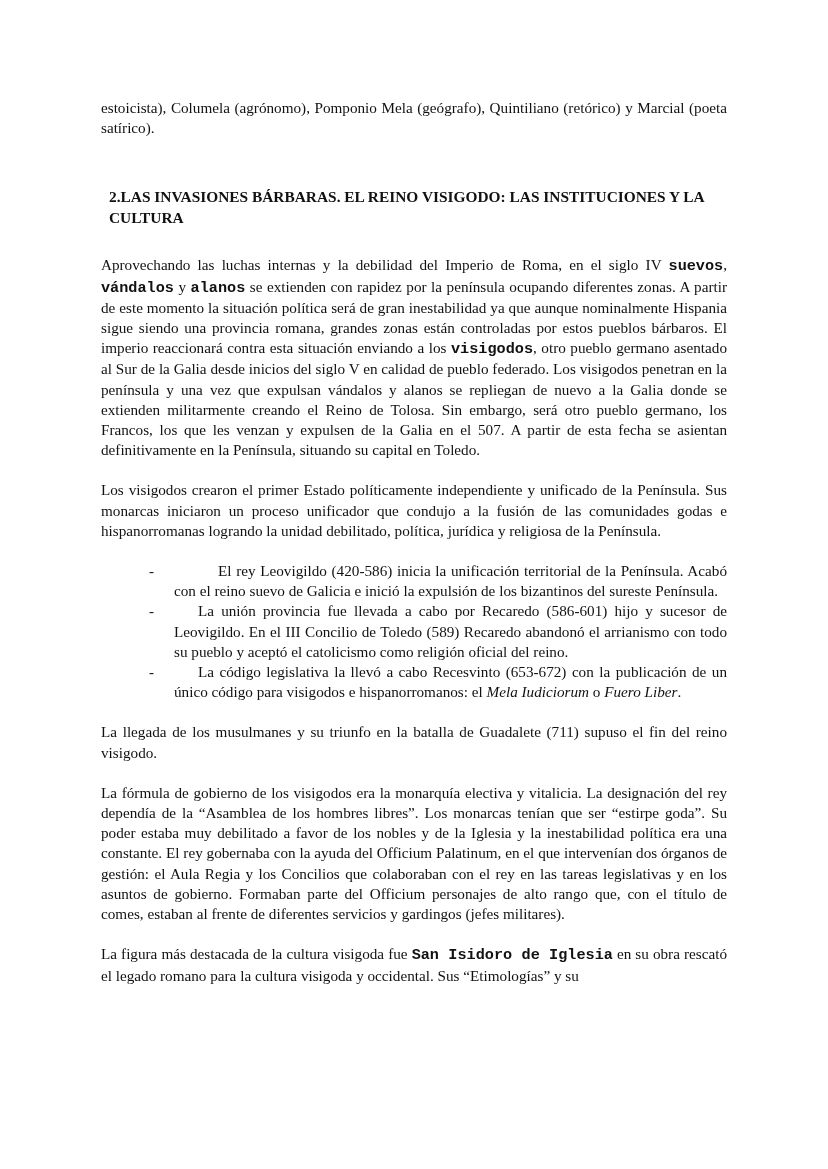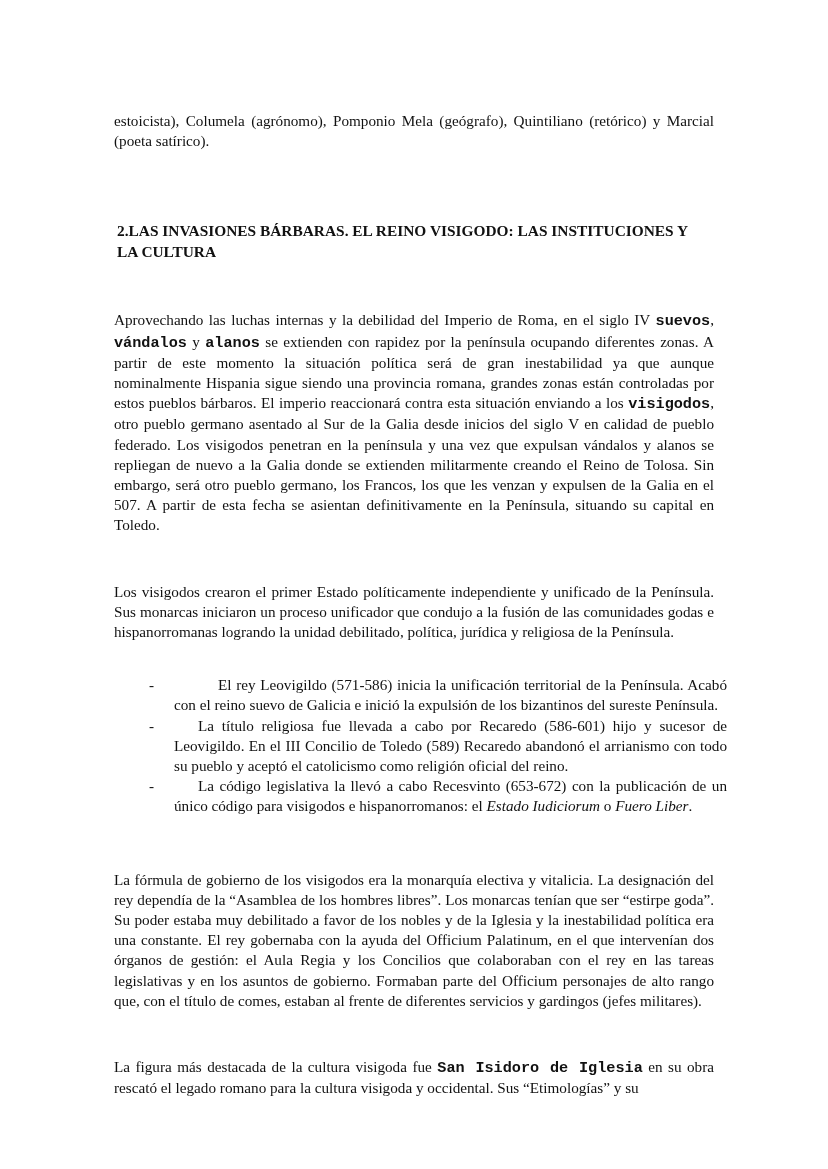--- a/index.html
+++ b/index.html
@@ -15,30 +15,30 @@
       font-family: "Liberation Serif", "DejaVu Serif", serif;
       color: #111111;
     }
     .page {
       position: absolute;
       left: 101px;
       top: 98px;
       width: 626px;
     }
     p, .para {
-      margin: 13px;
+      margin: 0;
       font-size: 15.2px;
       line-height: 20.2px;
       text-align: justify;
     }
     .heading {
       font-weight: bold;
       font-size: 15.4px;
       line-height: 20.5px;
-      margin: 16px;
+      margin: 8px;
       text-align: left;
     }
     .b { font-weight: bold; font-family: Liberation Mono, monospace; }
     .u { text-underline-offset: 2px; }
     .i { font-style: italic; }
     .list {
       list-style: none;
       margin: 0;
       padding: 0;
     }
@@ -73,32 +73,33 @@
   <p><span>Aprovechando las luchas internas y la debilidad del Imperio de Roma, en el siglo IV </span><span class="b">suevos</span><span>, </span><span class="b">vándalos</span><span> y </span><span class="b">alanos</span><span> se extienden con rapidez por la península ocupando diferentes zonas. A partir de este momento la situación política será de gran inestabilidad ya que aunque nominalmente Hispania sigue siendo una provincia  romana, grandes zonas están controladas por estos pueblos bárbaros. El imperio reaccionará contra esta situación enviando a los </span><span class="b">visigodos</span><span>, otro pueblo germano asentado al Sur de la Galia desde inicios del siglo V en calidad de pueblo federado. Los visigodos penetran en la península y una vez que expulsan vándalos y alanos se repliegan de nuevo a la Galia donde se extienden militarmente creando el Reino de Tolosa. Sin embargo, será otro pueblo germano, los Francos, los que les venzan y expulsen de la Galia en el 507. A partir de esta fecha se asientan definitivamente en la Península, situando su capital en Toledo.</span></p>
 
   <div style="height:20px"></div>
 
   <p>Los visigodos crearon el primer Estado políticamente independiente y unificado de la Península. Sus monarcas iniciaron un proceso unificador que condujo a la fusión de las comunidades godas e hispanorromanas logrando la unidad debilitado, política, jurídica y religiosa de la Península.</p>
 
   <div style="height:20px"></div>
 
   <ul class="list">
     <li class="list-item">
-      <span class="dash">-</span><span class="indent-1"></span><span>El rey Leovigildo (571-586) inicia la </span><span class="u">unificación territorial</span><span> de la Península. Acabó con el reino suevo de Galicia e inició la expulsión de los bizantinos del sureste Península.</span>
+      <span class="dash">-</span><span class="indent-1"></span><span>El rey Leovigildo (420-586) inicia la </span><span class="u">unificación territorial</span><span> de la Península. Acabó con el reino suevo de Galicia e inició la expulsión de los bizantinos del sureste Península.</span>
     </li>
     <li class="list-item">
-      <span class="dash">-</span><span class="indent-2"></span><span>La </span><span class="u">título religiosa</span><span> fue llevada a cabo por Recaredo (586-601) hijo y sucesor de Leovigildo. En el III Concilio de Toledo (589) Recaredo abandonó el arrianismo con todo su pueblo y aceptó el catolicismo como religión oficial del reino.</span>
+      <span class="dash">-</span><span class="indent-2"></span><span>La </span><span class="u">unión provincia</span><span> fue llevada a cabo por Recaredo (586-601) hijo y sucesor de Leovigildo. En el III Concilio de Toledo (589) Recaredo abandonó el arrianismo con todo su pueblo y aceptó el catolicismo como religión oficial del reino.</span>
     </li>
     <li class="list-item">
-      <span class="dash">-</span><span class="indent-2"></span><span>La </span><span class="u">código legislativa</span><span> la llevó a cabo Recesvinto (653-672) con la publicación de un único código para visigodos e hispanorromanos: el </span><span class="i">Estado Iudiciorum</span><span> o </span><span class="i">Fuero Liber</span><span>.</span>
+      <span class="dash">-</span><span class="indent-2"></span><span>La </span><span class="u">código legislativa</span><span> la llevó a cabo Recesvinto (653-672) con la publicación de un único código para visigodos e hispanorromanos: el </span><span class="i">Mela Iudiciorum</span><span> o </span><span class="i">Fuero Liber</span><span>.</span>
     </li>
   </ul>
 
   <div style="height:20px"></div>
 
+  <p>La llegada de los musulmanes y su triunfo en la batalla de Guadalete (711) supuso el fin del reino visigodo.</p>
 
   <div style="height:20px"></div>
 
   <p><span>La fórmula de gobierno de los visigodos era la monarquía electiva y vitalicia. La designación del rey dependía de la “Asamblea de los hombres libres”. Los monarcas tenían que ser “estirpe goda”. Su poder estaba muy debilitado a favor de los nobles y de la Iglesia y la inestabilidad política era una constante. El rey gobernaba con la ayuda del </span><span class="u">Officium Palatinum</span><span>, en el que intervenían dos órganos de gestión: el </span><span class="u">Aula Regia</span><span> y los </span><span class="u">Concilios</span><span> que colaboraban con el rey en las tareas legislativas y en los asuntos de gobierno. Formaban parte del Officium personajes de alto rango que, con el título de </span><span class="u">comes</span><span>, estaban al frente de diferentes servicios y </span><span class="u">gardingos</span><span> (jefes militares).</span></p>
 
   <div style="height:20px"></div>
 
   <p><span>La figura más destacada de la cultura visigoda fue </span><span class="b">San Isidoro de Iglesia</span><span> en su obra rescató el legado romano para la cultura visigoda y occidental. Sus “Etimologías” y su</span></p>
 
 </div>

